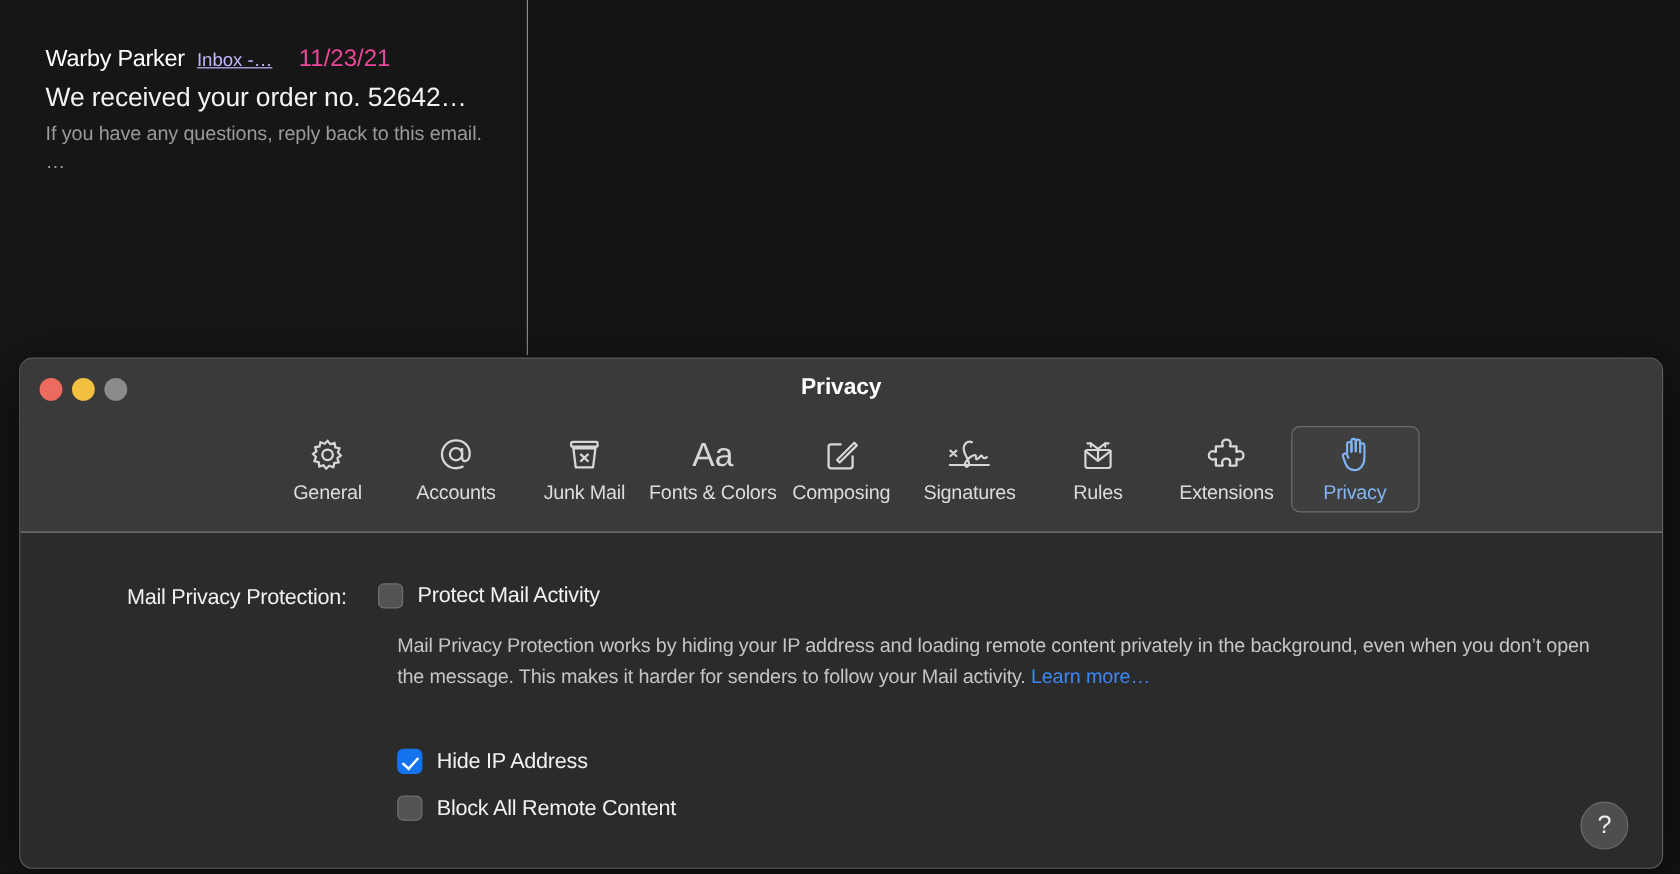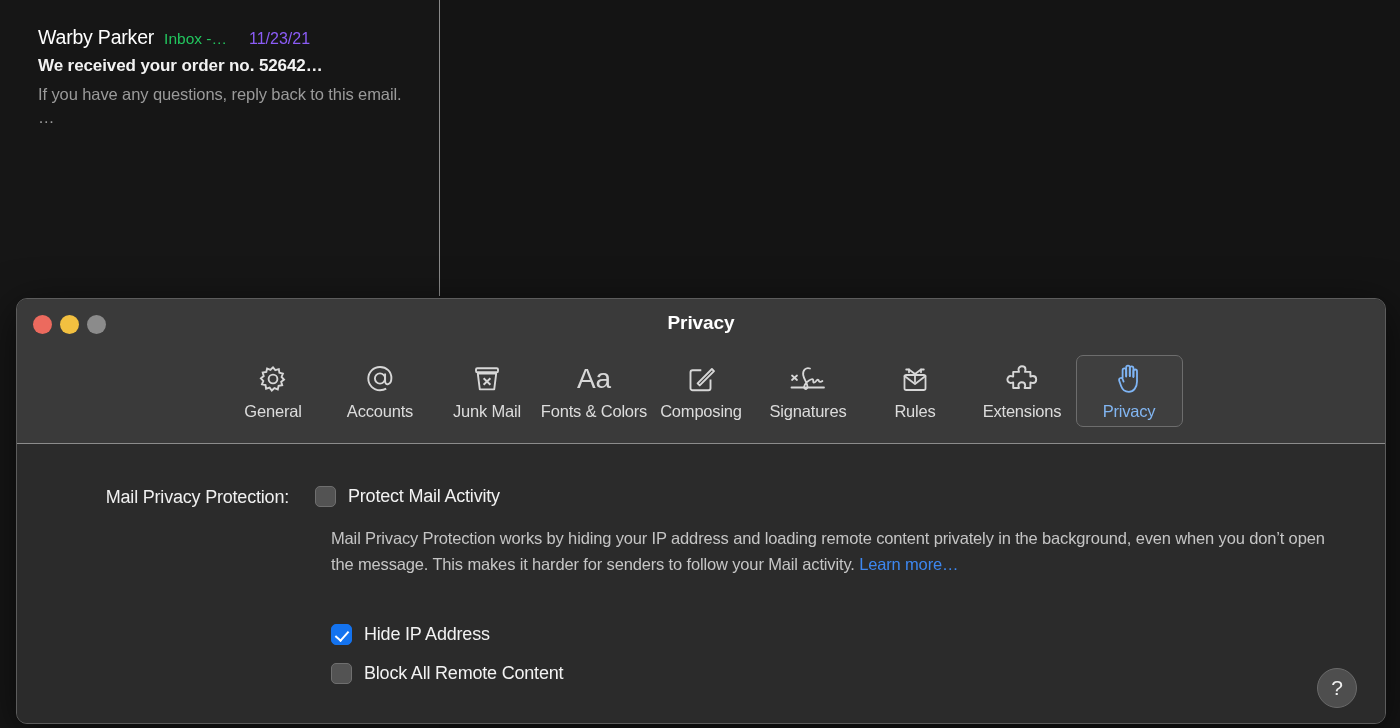--- a/index.html
+++ b/index.html
@@ -38,28 +38,28 @@
     position: absolute; left: 38px; top: 26px; width: 370px;
   }
   .msg-row1 {
     display: flex; align-items: baseline; gap: 10px;
     white-space: nowrap;
   }
   .msg-sender {
     font-size: 19.5px; font-weight: normal; color: #ffffff; letter-spacing: -0.2px;
   }
   .msg-mailbox {
-    font-size: 15.5px; color: #22c55e;
+    font-size: 15.5px; color: #c4b5fd; text-decoration: underline;
   }
   .msg-date {
-    font-size: 16px; color: #8b5cf6; margin-left: 12px;
+    font-size: 20px; color: #ec4899; margin-left: 12px; margin-top: 12px;
   }
   .msg-subject {
     margin-top: 7px;
-    font-size: 17px; font-weight: bold; color: #f2f2f2; letter-spacing: -0.1px;
+    font-size: 22px; font-weight: normal; color: #f2f2f2; letter-spacing: -0.1px;
   }
   .msg-preview {
     margin-top: 7px;
     font-size: 16.5px; color: #9a9a9a; line-height: 1.38; letter-spacing: -0.1px;
   }
 
   
   .prefs-window {
     position: absolute;
     left: 16px; top: 298px;

